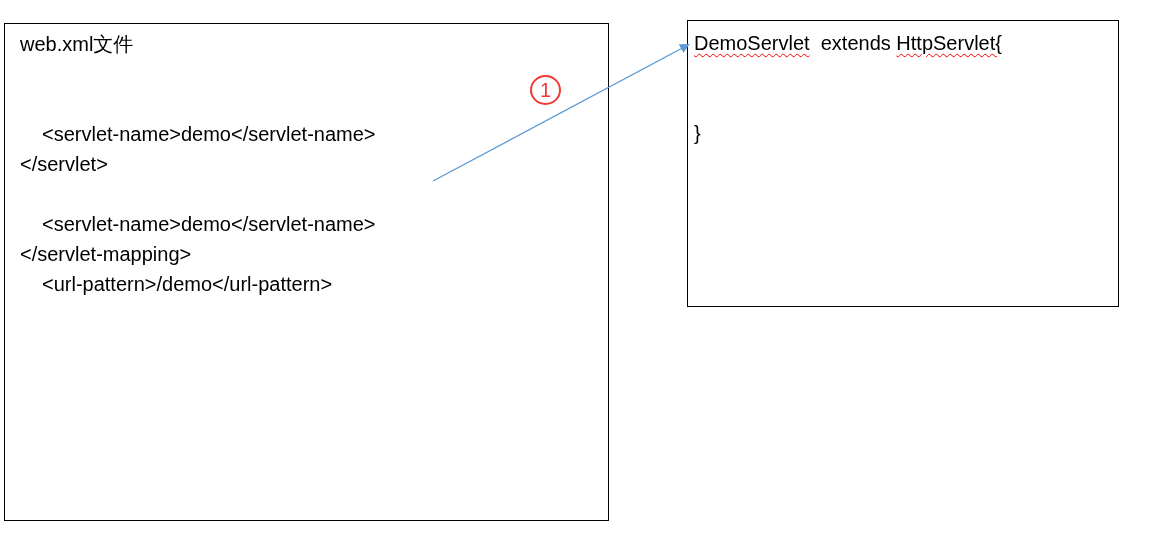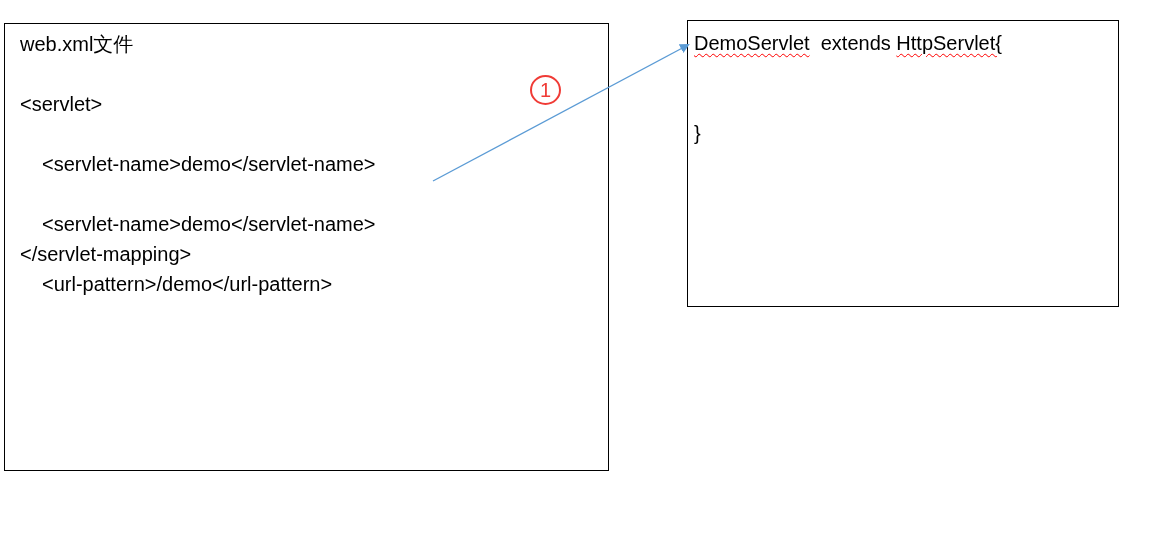--- a/index.html
+++ b/index.html
@@ -19,21 +19,21 @@
   .box {
     position: absolute;
     border: 1.5px solid #000000;
     background: #ffffff;
     box-sizing: border-box;
   }
   .box-left {
     left: 4px;
     top: 23px;
     width: 605px;
-    height: 448px;
+    height: 498px;
     padding: 5px 4px 0 15px;
   }
   .box-right {
     left: 687px;
     top: 20px;
     width: 432px;
     height: 287px;
     padding: 7px 4px 6px 6px;
   }
   .line {
@@ -82,23 +82,23 @@
   }
 </style>
 </head>
 <body>
 
 <div class="canvas">
 
   <div class="box box-left">
     <div class="line">web.xml文件</div>
     <div class="line"></div>
-    <div class="line">&lt;servlet&gt;</div>
     <div class="line"></div>
     <div class="line indent">&lt;servlet-name&gt;demo&lt;/servlet-name&gt;</div>
+    <div class="line">&lt;/servlet&gt;</div>
     <div class="line"></div>
     <div class="line indent">&lt;servlet-name&gt;demo&lt;/servlet-name&gt;</div>
     <div class="line">&lt;/servlet-mapping&gt;</div>
     <div class="line indent">&lt;url-pattern&gt;/demo&lt;/url-pattern&gt;</div>
   </div>
 
   <div class="box box-right">
     <div class="line"><span class="seg squiggle">DemoServlet</span><span class="seg">  extends </span><span class="seg squiggle">HttpServlet{</span></div>
     <div class="line"></div>
     <div class="line"></div>

